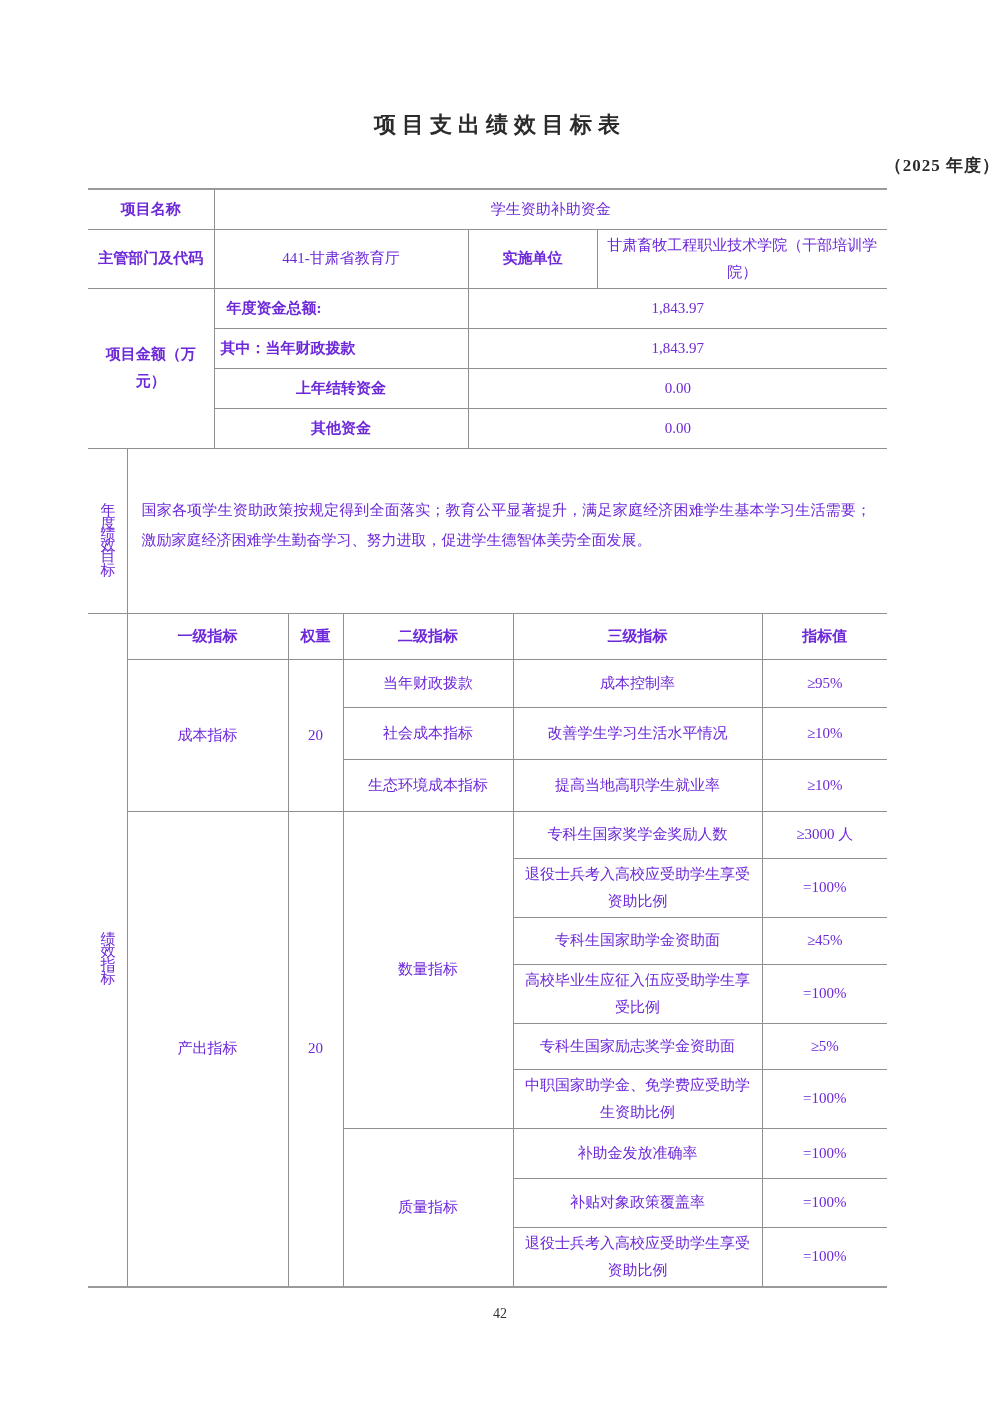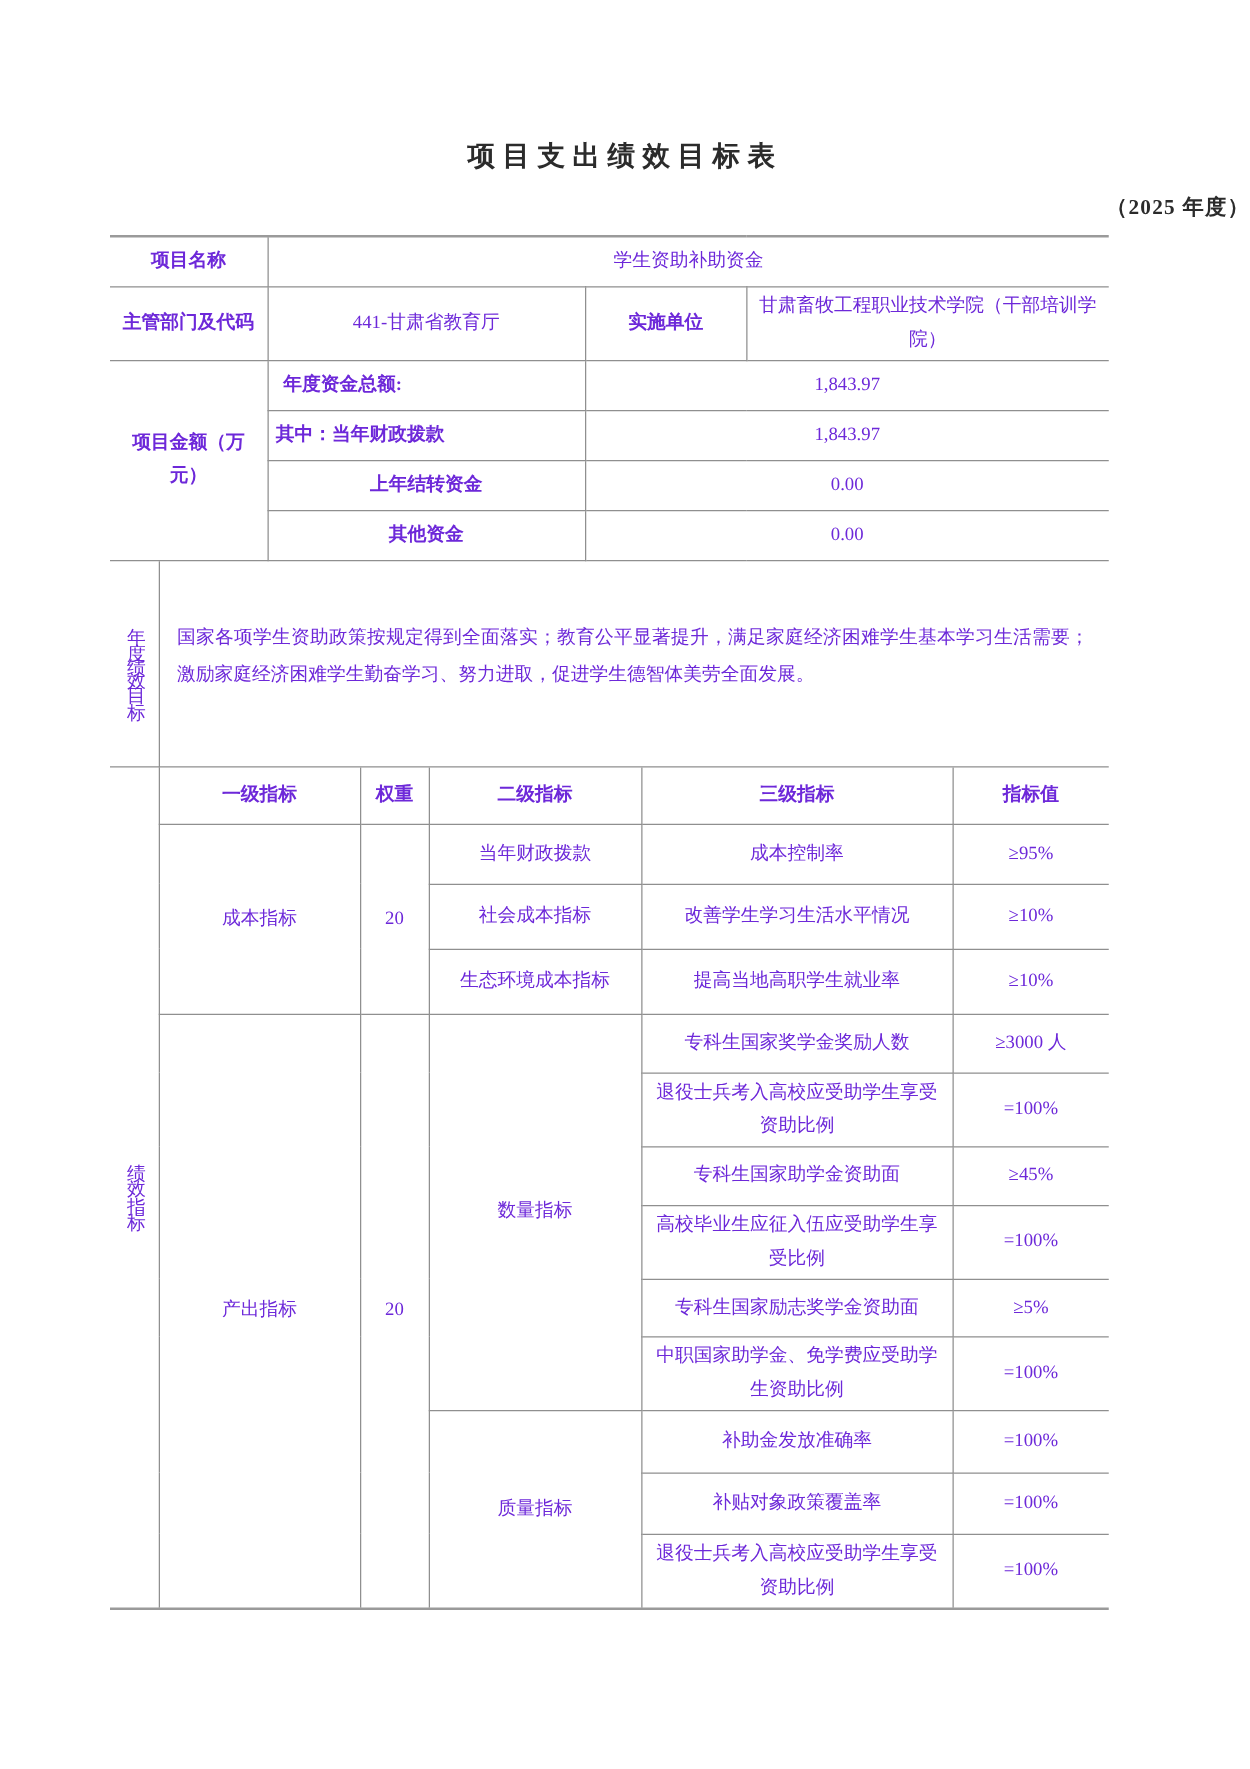--- a/index.html
+++ b/index.html
@@ -178,13 +178,14 @@
         <td>=100%</td>
       </tr>
       <tr style="height:56px">
         <td>退役士兵考入高校应受助学生享受资助比例</td>
         <td>=100%</td>
       </tr>
     </tbody>
       </table>
   </div>
 
+  <div class="page-number">42</div>
 </div>
 
 </body></html>

